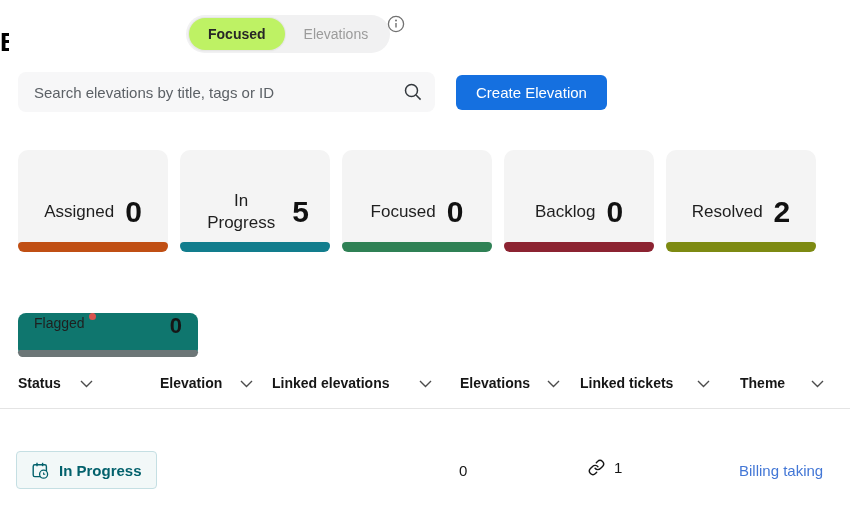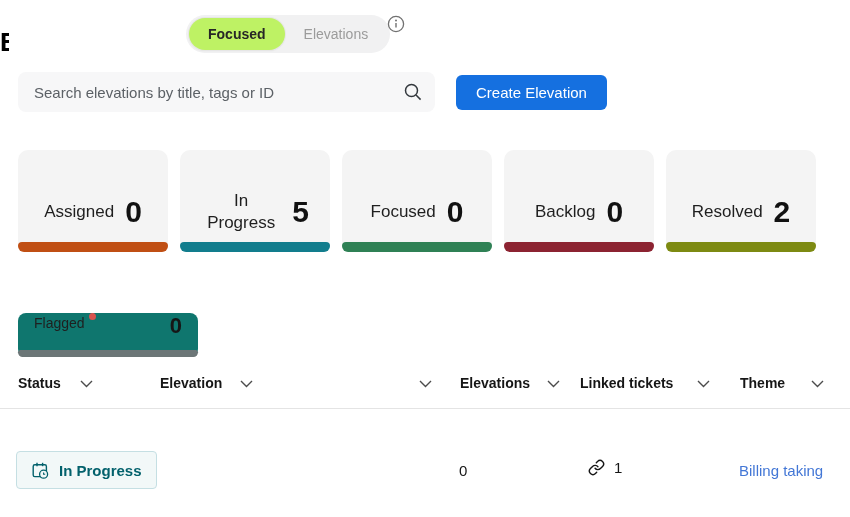--- a/index.html
+++ b/index.html
@@ -138,20 +138,21 @@
   </div>
 
   <div class="flagged-card">
     <span class="lbl"><span>Flagged</span><span class="flag-dot"></span></span>
     <span class="val">0</span>
     <div class="flag-bar" style="background: rgb(108, 118, 119);"></div>
   </div>
 
   <div class="th" style="left:18px">Status</div>
   <div class="th" style="left:160px">Elevation</div>
+  <div class="th" style="left:272px">Linked elevations</div>
   <div class="th" style="left:460px">Elevations</div>
   <div class="th" style="left:580px">Linked tickets</div>
   <div class="th" style="left:740px">Theme</div>
 
   <span class="th-chev" style="left:80px"><svg width="13" height="8" viewBox="0 0 13 8" fill="none">
         <polyline points="1,1 6.5,6.5 12,1" stroke="#4c4c4c" stroke-width="1.4"></polyline>
       </svg></span>
   <span class="th-chev" style="left:240px"><svg width="13" height="8" viewBox="0 0 13 8" fill="none">
         <polyline points="1,1 6.5,6.5 12,1" stroke="#4c4c4c" stroke-width="1.4"></polyline>
       </svg></span>

